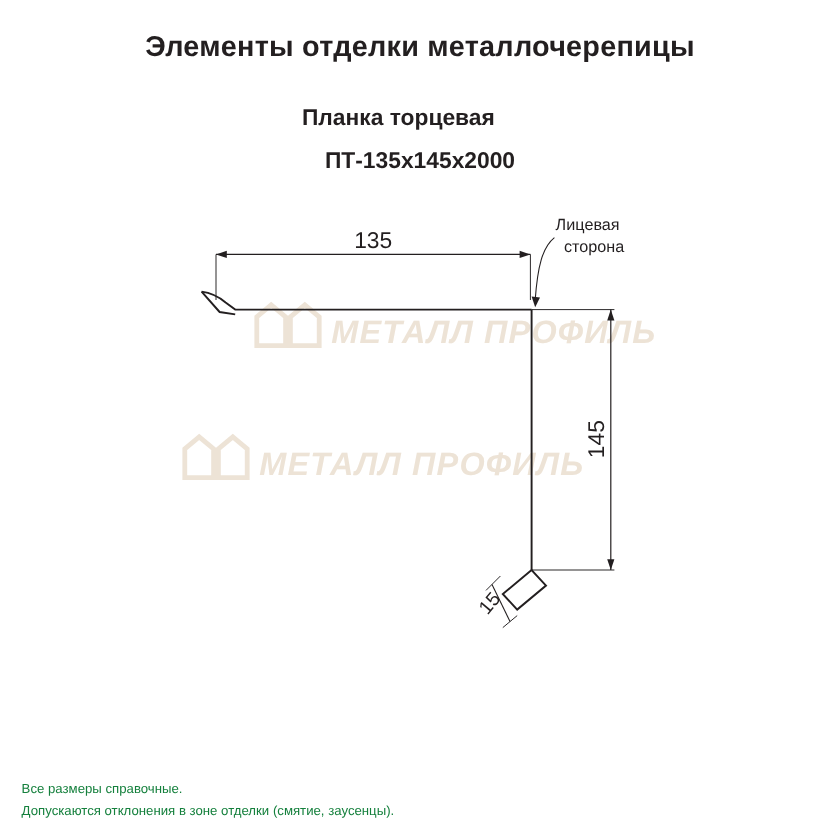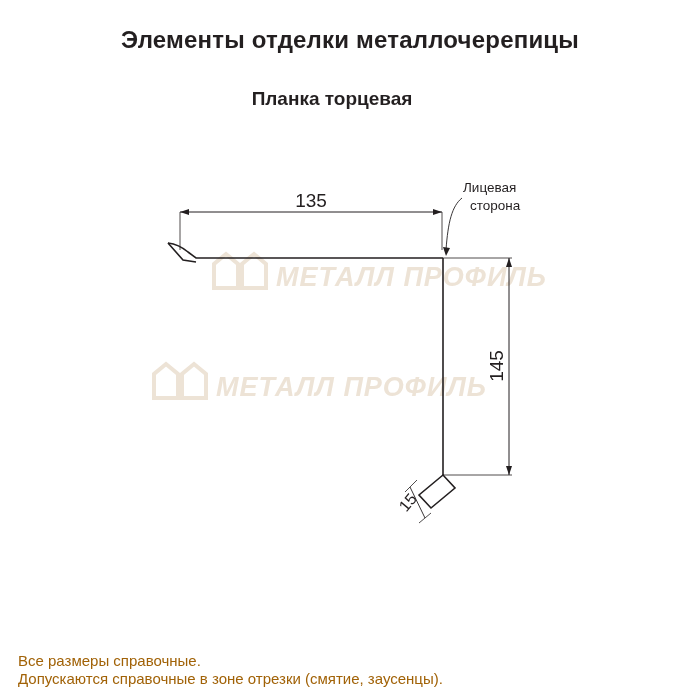--- a/index.html
+++ b/index.html
@@ -51,22 +51,22 @@
   .drawing {
     position: absolute;
     top: 150px;
     left: 0;
     width: 700px;
     height: 420px;
   }
   .footnote {
     position: absolute;
     left: 18px;
-    font-size: 15px;
-    color: #a16207;
+    font-size: 11px;
+    color: #15803d;
   }
   .footnote.line1 { top: 652px; }
   .footnote.line2 { top: 670px; }
 
   .wm {
     position: absolute;
     opacity: 1;
     pointer-events: none;
   }
   .wm-text {
@@ -93,20 +93,21 @@
   }
   svg { display: block; }
 </style>
 </head>
 <body>
 
 <div class="page">
 
   <div class="title">Элементы отделки металлочерепицы</div>
   <div class="subtitle">Планка торцевая</div>
+  <div class="code">ПТ-135х145х2000</div>
 
   <div class="drawing">
     <svg width="700" height="420" viewBox="0 0 700 420" xmlns="http://www.w3.org/2000/svg">
 
       <g class="wm">
         <g transform="translate(200,120)">
           <path d="M14,18 L14,-6 L26,-16 L38,-6 L38,18 Z" fill="none" stroke="#ede3d6" stroke-width="4"></path>
           <path d="M42,18 L42,-6 L54,-16 L66,-6 L66,18 Z" fill="none" stroke="#ede3d6" stroke-width="4"></path>
           <text class="wm-text" x="76" y="16" font-size="27">МЕТАЛЛ ПРОФИЛЬ</text>
         </g>
@@ -161,15 +162,15 @@
         <line x1="417" y1="330" x2="405" y2="342" stroke="#231f20" stroke-width="0.8"></line>
         <line x1="431" y1="363" x2="419" y2="373" stroke="#231f20" stroke-width="0.8"></line>
         <line x1="410" y1="337" x2="425" y2="368" stroke="#231f20" stroke-width="0.9"></line>
         <text class="small-dim" x="412" y="356" text-anchor="middle" transform="rotate(-50 412 356)">15</text>
       </g>
 
     </svg>
   </div>
 
   <div class="footnote line1">Все размеры справочные.</div>
-  <div class="footnote line2">Допускаются справочные в зоне отрезки (смятие, заусенцы).</div>
+  <div class="footnote line2">Допускаются отклонения в зоне отделки (смятие, заусенцы).</div>
 
 </div>
 
 </body></html>

